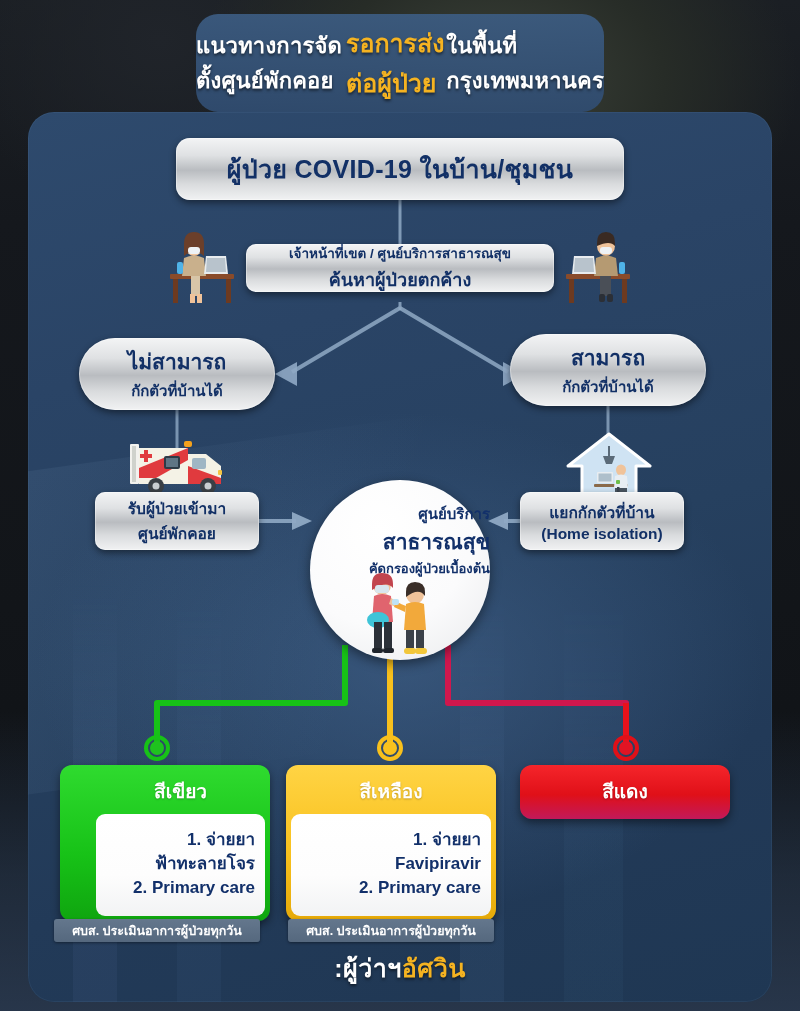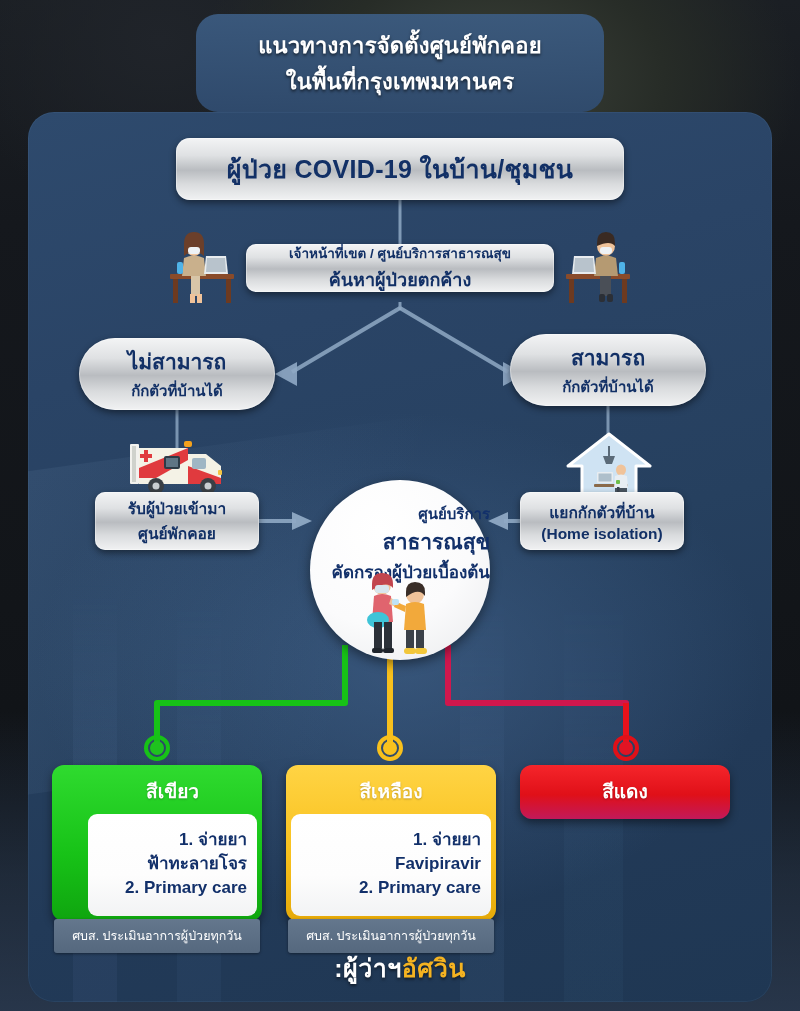--- a/index.html
+++ b/index.html
@@ -54,21 +54,21 @@
     position: absolute; left: -60px; top: 330px; width: 560px; height: 320px;
     background: linear-gradient(115deg, rgba(150,185,220,.10) 0%, rgba(150,185,220,.03) 45%, rgba(0,0,0,0) 70%);
     transform: rotate(-8deg);
   }
 
   
   .title-card {
     position: absolute; left: 196px; top: 14px; width: 408px; height: 98px;
     background: linear-gradient(180deg, rgba(60,92,130,.92) 0%, rgba(48,76,112,.94) 100%);
     border-radius: 22px;
-    display: flex; flex-direction: column; align-items: center; justify-content: center;
+    display: flex; flex-direction: row; align-items: center; justify-content: center;
     gap: 1px;
     z-index: 6;
   }
   .title-l1, .title-l3 {
     color: #ffffff; font-weight: bold; font-size: 22px; letter-spacing: .2px;
     text-shadow: 0 2px 3px rgba(0,0,0,.55);
   }
   .title-l2 {
     color: #f5b321; font-weight: bold; font-size: 25px;
     text-shadow: 0 2px 3px rgba(0,0,0,.55);
@@ -123,21 +123,21 @@
     border-radius: 50%;
     background: radial-gradient(circle at 38% 28%, #ffffff 0%, #fbfbfc 55%, #e9eaec 100%);
     box-shadow: 0 4px 12px rgba(0,0,0,.45);
     z-index: 6;
     display: flex; flex-direction: column; align-items: flex-end;
     padding-top: 22px;
     color: #12306a;
   }
   .circle .c1 { font-size: 15px; font-weight: bold; }
   .circle .c2 { font-size: 21px; font-weight: bold; margin-top: -1px; }
-  .circle .c3 { font-size: 17px; font-weight: bold; margin-top: 0px; }
+  .circle .c3 { font-size: 13px; font-weight: bold; margin-top: 0px; }
 
   
   svg.wires { position: absolute; inset: 0; z-index: 3; }
 
   
   .cbox {
     position: absolute; width: 210px; border-radius: 12px; z-index: 5;
     padding: 5px; display: flex; flex-direction: column;
     box-shadow: 0 4px 9px rgba(0,0,0,.45);
   }
@@ -148,30 +148,30 @@
   .cbox .body {
     background: linear-gradient(180deg, #ffffff 0%, #fdfdfd 60%, #f2f3f4 100%);
     border-radius: 9px;
     padding: 14px 10px 16px;
     color: #12306a; font-weight: bold; font-size: 17px; line-height: 1.42;
   }
   .cbox .body.ctr { text-align: center; }
   .cbox .body.lft { text-align: right; padding-left: 16px; }
   .cbox .body .ind { padding-left: 22px; }
 
-  #box-green  { left: 52px;  top: 765px; background: linear-gradient(180deg,#2fdb2f 0%, #17c217 58%, #0fa50f 100%); padding-left: 36px; }
+  #box-green  { left: 60px;  top: 765px; background: linear-gradient(180deg,#2fdb2f 0%, #17c217 58%, #0fa50f 100%); padding-left: 36px; }
   #box-yellow { left: 286px; top: 765px; background: linear-gradient(180deg,#ffd444 0%, #f8c01c 58%, #e5a908 100%); }
   #box-red    { left: 520px; top: 765px; background: linear-gradient(180deg,#f5252b 0%, #e01018 55%, #c2195a 100%); }
 
   
   .fcap {
-    position: absolute; height: 34px; z-index: 5;
+    position: absolute; height: 23px; z-index: 5;
     background: linear-gradient(180deg, #64778d 0%, #55687e 100%);
     border-radius: 3px;
-    color: #fff; font-size: 12.5px; font-weight: normal;
+    color: #fff; font-size: 12.5px; font-weight: bold;
     display: flex; align-items: center; justify-content: center;
     box-shadow: 0 1px 3px rgba(0,0,0,.4);
   }
   #fcap-green  { left: 54px;  top: 919px; width: 206px; }
   #fcap-yellow { left: 288px; top: 919px; width: 206px; }
 
   
   .logo {
     position: absolute; left: 0; right: 0; top: 948px; text-align: center; z-index: 6;
     font-size: 25px; font-weight: bold; letter-spacing: .5px;
@@ -224,20 +224,21 @@
   <circle cx="390" cy="748" r="7" fill="#f9c21e"></circle>
 
   <path d="M448 645 L448 703 L626 703 L626 742" stroke="#d0174d" stroke-width="6" fill="none" stroke-linejoin="round"></path>
   <path d="M626 703 L626 742" stroke="#e8121b" stroke-width="6" fill="none"></path>
   <circle cx="626" cy="748" r="11" fill="none" stroke="#e01018" stroke-width="4"></circle>
   <circle cx="626" cy="748" r="7" fill="#e11424"></circle>
 </svg>
 
 <div class="title-card">
   <div class="title-l1">แนวทางการจัดตั้งศูนย์พักคอย</div>
+  <div class="title-l2">รอการส่งต่อผู้ป่วย</div>
   <div class="title-l3">ในพื้นที่กรุงเทพมหานคร</div>
 </div>
 
 <div class="head-pill silver">
   <div class="t">ผู้ป่วย COVID-19 ในบ้าน/ชุมชน</div>
 </div>
 
 <svg class="ill" id="desk-left" width="84" height="78" viewBox="0 0 84 78">
   <rect x="10" y="48" width="64" height="5" rx="1" fill="#8a4b2a"></rect>
   <rect x="13" y="53" width="5" height="24" fill="#6d3a20"></rect>

